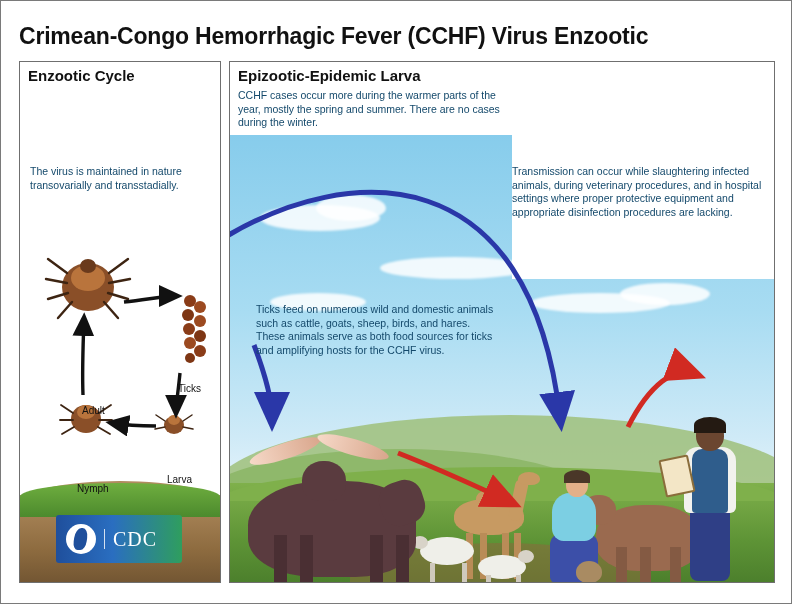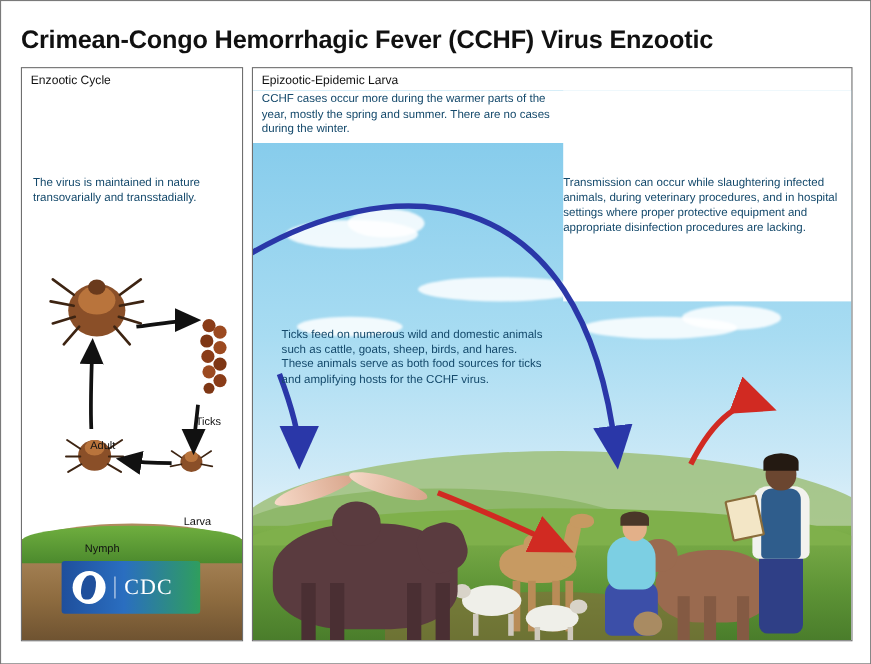--- a/index.html
+++ b/index.html
@@ -30,22 +30,22 @@
   }
 
   
   .panel {
     position: absolute;
     border: 1px solid #6f6f6f;
     background: #ffffff;
     overflow: hidden;
   }
   .panel-header {
-    font-size: 11px;
-    font-weight: normal;
+    font-size: 15px;
+    font-weight: bold;
     color: #111111;
     padding: 5px 8px 3px 8px;
   }
   .panel-body { position: relative; }
 
   
   #enzootic-panel {
     left: 18px;
     top: 60px;
     width: 202px;
@@ -422,21 +422,21 @@
             <path d="M104,215 C130,212 146,209 156,209"></path>
             <path d="M160,286 C158,306 156,318 156,325"></path>
             <path d="M136,339 C118,339 104,338 92,336"></path>
             <path d="M63,308 C62,283 63,258 64,232"></path>
           </g>
         </svg>
 
         <div class="tick-label" style="left:62px; top:318px;">Adult</div>
         <div class="tick-label" style="left:158px; top:296px;">Ticks</div>
         <div class="tick-label" style="left:147px; top:387px;">Larva</div>
-        <div class="tick-label" style="left:57px; top:412px;">Nymph</div>
+        <div class="tick-label" style="left:57px; top:396px;">Nymph</div>
 
         <div class="cdc-logo">
           <div class="cdc-seal"></div>
           <div class="cdc-word">CDC</div>
         </div>
       </div>
 
       <div class="enz-text t2">The virus is maintained in nature transovarially and transstadially.</div>
     </div>
   </div>

